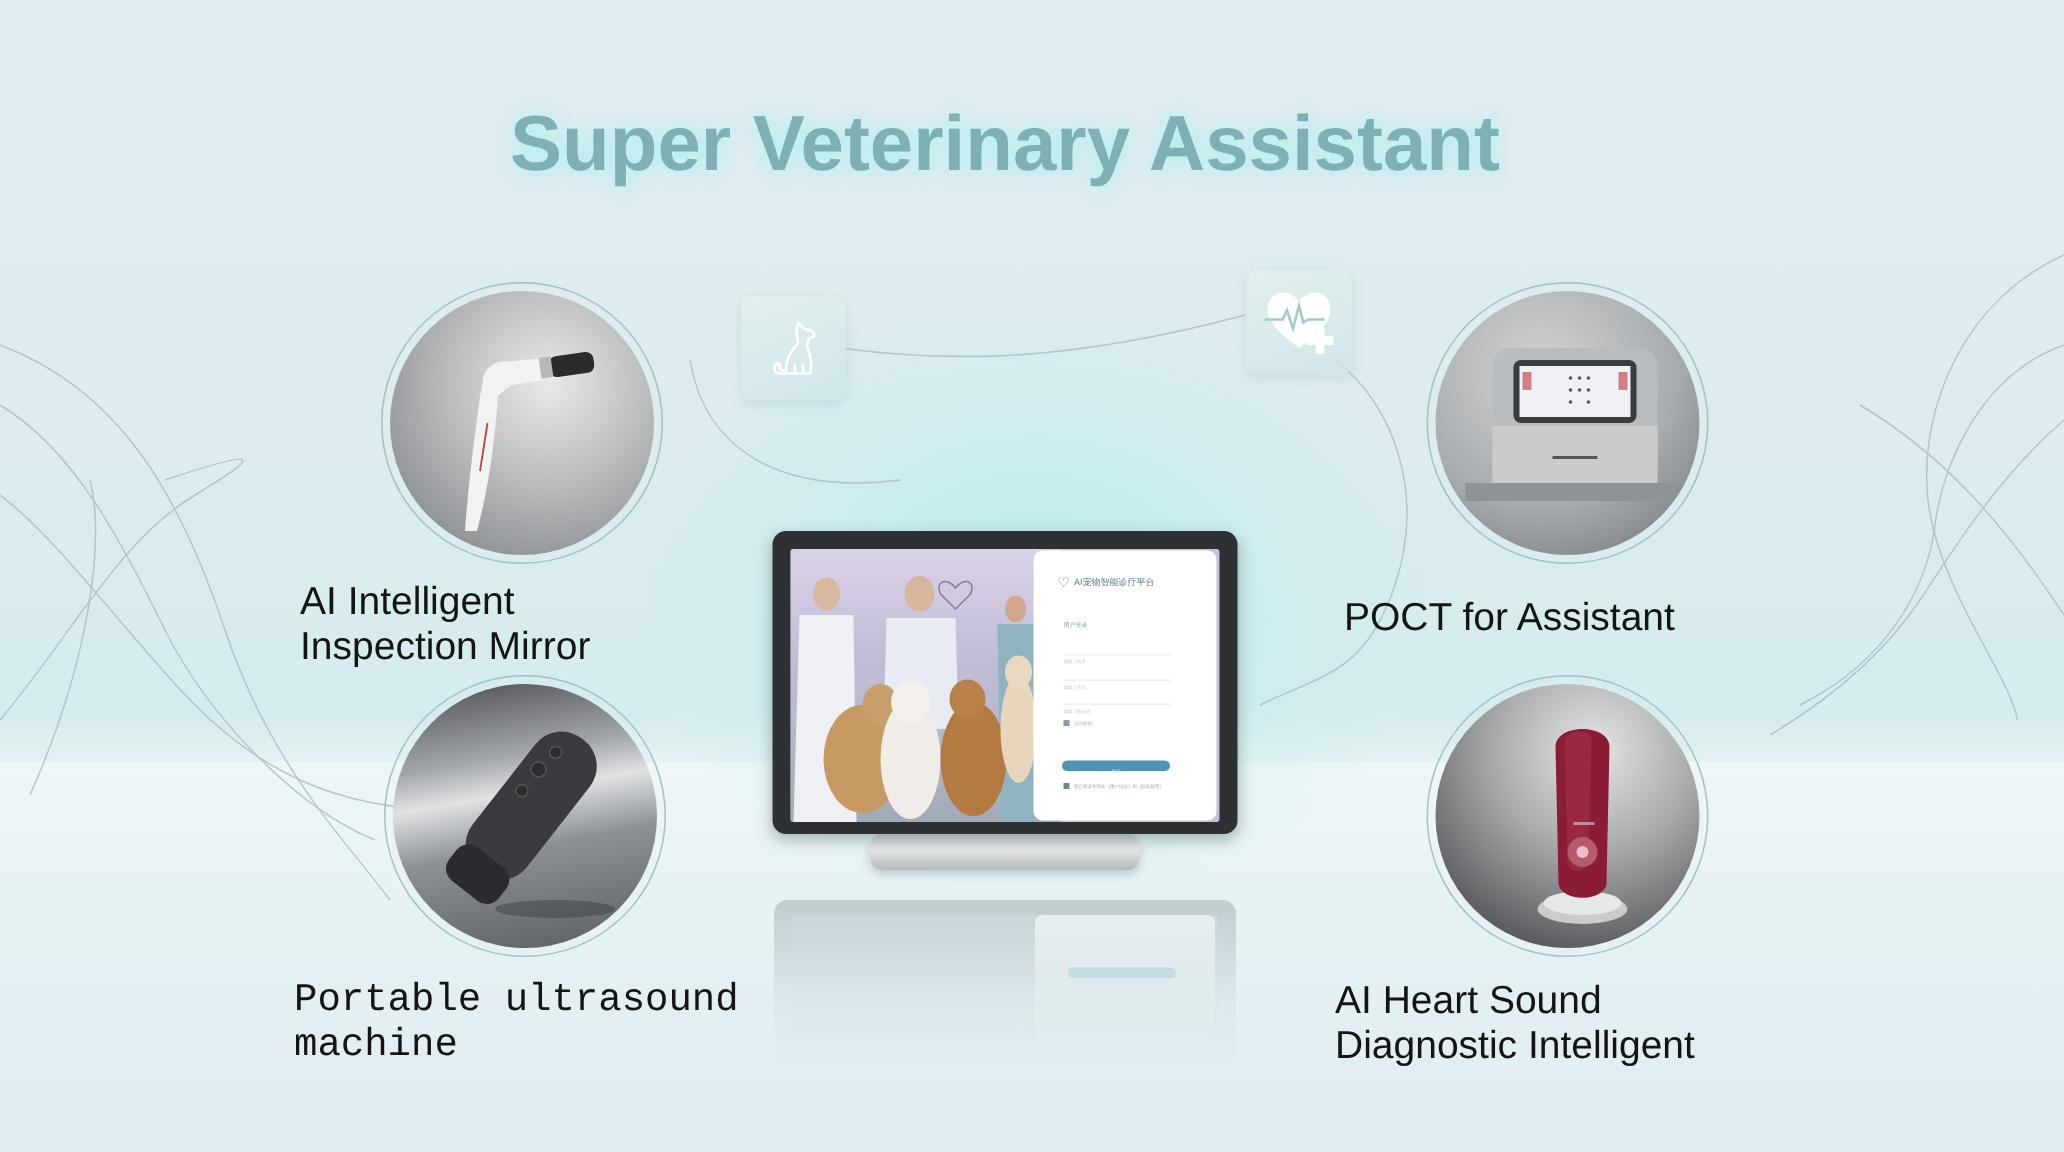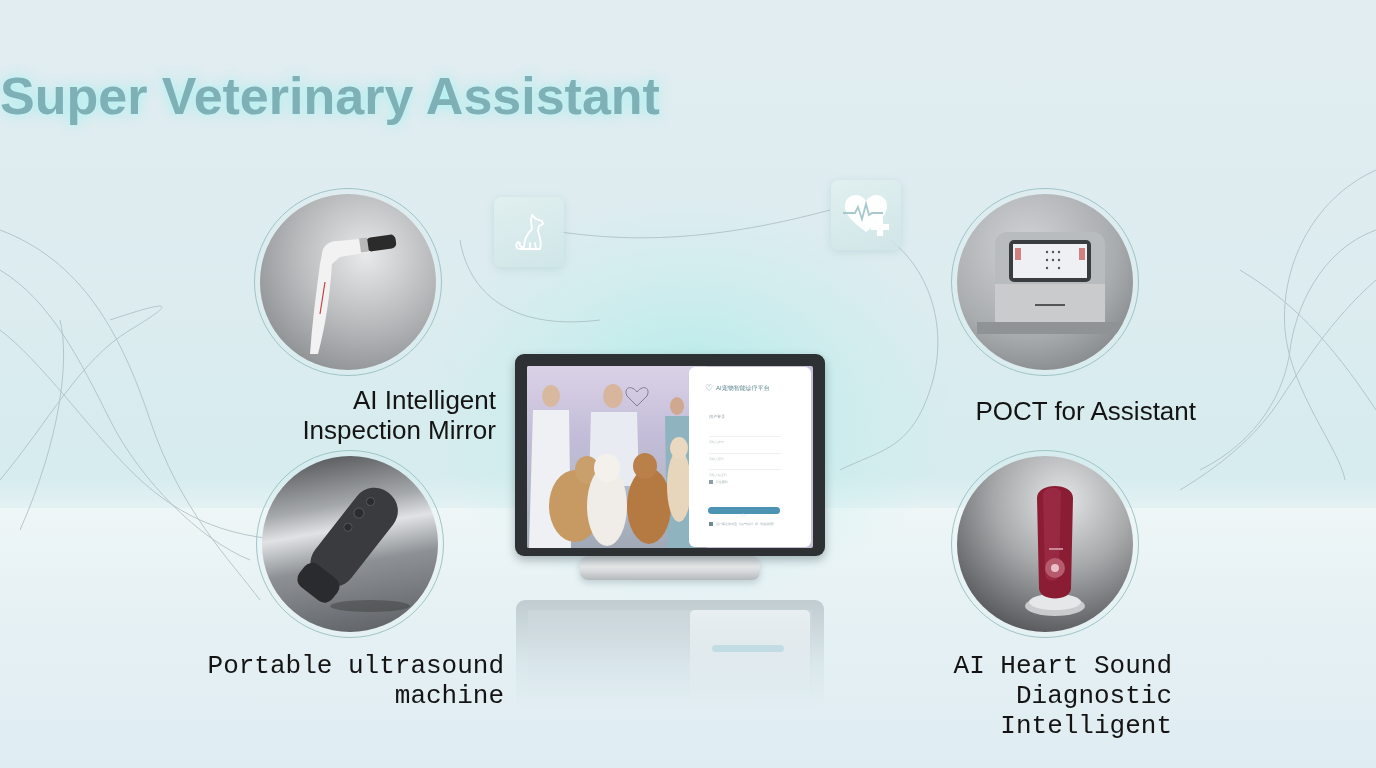--- a/index.html
+++ b/index.html
@@ -13,42 +13,42 @@
     position: absolute; left: 0; top: 508px; width: 1376px; height: 260px;
     background: linear-gradient(180deg, #eef6f7 0%, #e6f1f4 40%, #dfecf1 100%);
   }
   .glow {
     position: absolute; left: 430px; top: 200px; width: 520px; height: 400px;
     background: radial-gradient(ellipse at center, rgba(170,235,232,0.75) 0%, rgba(190,238,236,0.35) 45%, rgba(220,240,242,0) 72%);
   }
   .bg-lines { position: absolute; left: 0; top: 0; width: 1376px; height: 768px; }
 
   .title {
-    position: absolute; left: 0; top: 66px; width: 1340px; 
+    position: absolute; left: 0; top: 66px; width: 1340px; text-align: center;
     font-size: 52px; font-weight: bold; color: #7fb0b6; letter-spacing: 0px;
     text-shadow: 0 0 14px rgba(160,240,240,0.9), 0 0 4px rgba(200,250,250,0.8);
   }
 
   .feature-icon {
     position: absolute; width: 70px; height: 70px; border-radius: 8px;
     background: linear-gradient(160deg, rgba(225,240,240,0.9), rgba(205,228,230,0.8));
     box-shadow: 0 2px 8px rgba(120,170,175,0.25);
     display: flex; align-items: center; justify-content: center;
   }
 
   .product-circle {
     position: absolute; border-radius: 50%;
     border: 1.5px solid #9fc4c6;
     display: flex; align-items: center; justify-content: center;
   }
   .product-img {
     border-radius: 50%; overflow: hidden; position: relative;
   }
   .label {
-    position: absolute; text-align: right; color: #141414;
+    position: absolute; text-align: left; color: #141414;
     font-size: 26px; line-height: 30px; font-weight: normal;
   }
 
   
   .tablet {
     position: absolute; left: 515px; top: 354px; width: 310px; height: 202px;
     background: #2d3133; border-radius: 9px;
     box-shadow: 0 4px 10px rgba(40,60,70,0.35);
   }
   .screen {
@@ -199,21 +199,21 @@
       <ellipse cx="98" cy="150" rx="30" ry="10" fill="#c9cbcd"></ellipse>
       <ellipse cx="98" cy="146" rx="26" ry="8" fill="#e6e7e8"></ellipse>
       <path d="M80 42 C 80 26, 116 26, 116 42 L 114 132 C 114 146, 82 146, 82 132 Z" fill="#8a1c34"></path>
       <path d="M86 38 C 88 30, 102 30, 104 36 L 102 120 C 100 126, 90 126, 88 120 Z" fill="#a8354f" opacity="0.5"></path>
       <circle cx="98" cy="112" r="10" fill="#b65a6e"></circle>
       <circle cx="98" cy="112" r="4" fill="#e7c0c9"></circle>
       <rect x="92" y="92" width="14" height="2" fill="#c98898"></rect>
     </svg>
   </div>
 </div>
-<div class="label" style="left:864px; top:651px; width:308px;font-family:Liberation Mono, monospace;">
+<div class="label" style="left:890px; top:651px; width:308px;">
   <div>AI Heart Sound</div>
   <div>Diagnostic Intelligent</div>
 </div>
 
 <div class="reflection">
   <div class="rs"></div>
   <div class="rl"></div>
   <div class="rb"></div>
 </div>
 

